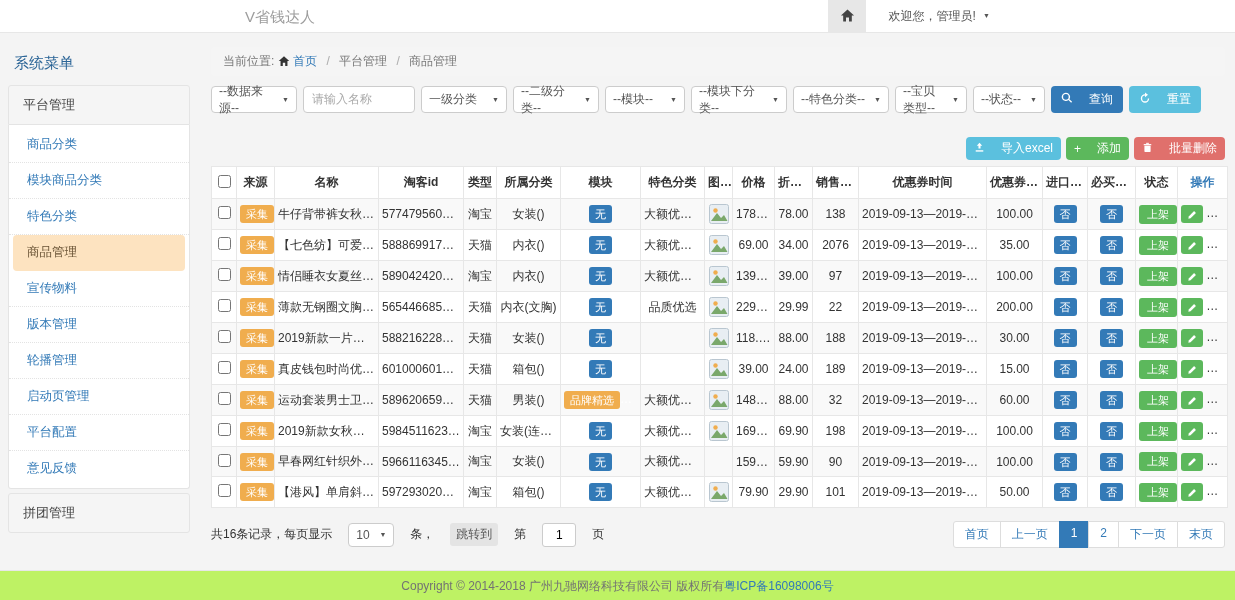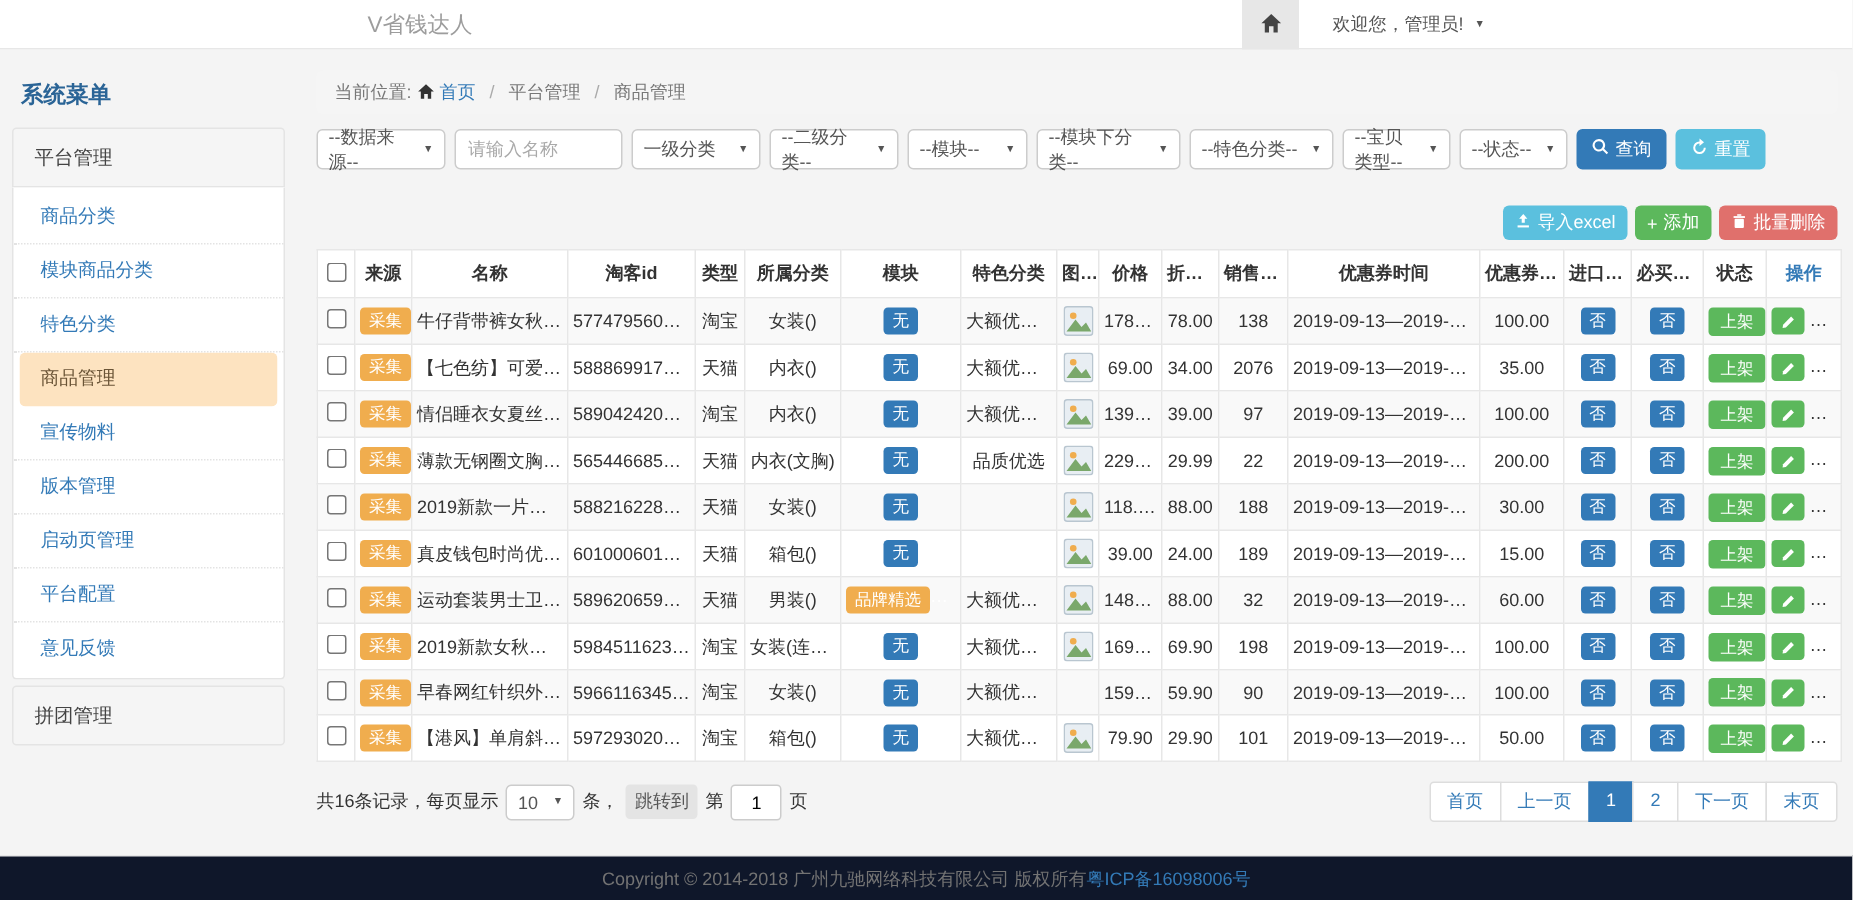--- a/index.html
+++ b/index.html
@@ -15,40 +15,40 @@
   .brand { position:absolute; left:245px; top:0; line-height:33px; font-size:15px; color:#9d9d9d; }
   .topbar-right { position:absolute; right:245px; top:0; height:33px; display:flex; align-items:center; }
   .home-btn { width:38px; height:33px; background:#e7e7e7; display:flex; align-items:center; justify-content:center; cursor:pointer; }
   .home-btn svg { fill:#444; }
   .welcome { margin-left:22px; color:#555; cursor:pointer; }
   .welcome .caret { font-size:7px; color:#555; margin-left:4px; vertical-align:2px; }
   
   .content { position:absolute; top:34px; bottom:30px; left:0; right:0; overflow:hidden; }
   
   .sidebar { position:absolute; left:8px; top:14px; width:182px; bottom:0; overflow:hidden; }
-  .sidebar-title { color:#2a6496; font-size:15px; font-weight:bold; padding:6px 6px 12px 6px; }
+  .sidebar-title { color:#2a6496; font-size:15px; font-weight:normal; padding:6px 6px 12px 6px; }
   .menu-header { background:#f5f5f5; border:1px solid #e4e4e4; border-radius:3px; padding:10px 14px; font-size:13px; color:#444; margin-top:4px; cursor:pointer; }
   .menu-header:first-of-type { margin-top:0; }
   .submenu { background:#fff; border:1px solid #e4e4e4; border-top:none; border-radius:0 0 3px 3px; padding:2px 0; }
   .submenu-item { display:block; padding:9px 12px 9px 18px; color:#337ab7; border-bottom:1px dotted #e3e3e3; cursor:pointer; font-size:12.5px; }
   .submenu-item:last-child { border-bottom:none; }
   .submenu-item.active { background:#fde3c0; color:#6a5436; border-radius:4px; margin:0 4px; padding-left:14px; border-bottom-color:transparent; }
   
   .main { position:absolute; left:211px; top:13px; right:10px; bottom:0; }
   .breadcrumb { background:#f5f5f5; border-radius:4px; padding:6px 12px; color:#777; margin-bottom:10px; }
   .breadcrumb .home-ico svg { fill:#333; vertical-align:-2px; }
   .breadcrumb a { color:#337ab7; text-decoration:none; cursor:pointer; }
   .breadcrumb .sep { color:#aaa; margin:0 6px; }
   
   .filters { display:flex; gap:6px; align-items:center; margin-bottom:24px; flex-wrap:nowrap; }
   .sel { background:#fff; border:1px solid #ccc; border-radius:4px; height:27px; display:flex; align-items:center; justify-content:space-between; padding:0 7px; color:#555; cursor:pointer; }
   .sel .caret { font-size:7px; color:#555; margin-left:6px; }
   .txt-input { height:27px; border:1px solid #ccc; border-radius:4px; padding:0 8px; width:112px; font-size:12px; font-family:Liberation Serif, serif; color:#333; }
   .txt-input::placeholder { color:#aaa; }
-  .btn { display:inline-flex; align-items:center; gap:4px; border:none; border-radius:4px; color:#fff; font-size:12px; padding:0 10px; height:27px; cursor:pointer; font-family:"Liberation Sans",sans-serif; }
+  .btn { display:inline-flex; align-items:center; gap:16px; border:none; border-radius:4px; color:#fff; font-size:12px; padding:0 10px; height:27px; cursor:pointer; font-family:"Liberation Sans",sans-serif; }
   .btn-primary { background:#337ab7; }
   .btn-info { background:#5bc0de; }
   .btn-success { background:#5cb85c; }
   .btn-danger-soft { background:#e0706c; }
   .btn svg { fill:#fff; }
   
   .toolbar { display:flex; justify-content:flex-end; gap:5px; margin-bottom:6px; }
   .toolbar .btn { height:23px; padding:0 8px; font-size:12px; }
   
   table { width:100%; border-collapse:collapse; background:#fff; table-layout:fixed; border:1px solid #ddd; }
@@ -60,31 +60,31 @@
   .badge-orange { background:#f0ad4e; }
   .badge-blue { background:#337ab7; }
   .btn-status { display:inline-block; background:#5cb85c; color:#fff; border-radius:3px; padding:2px 8px; font-size:11px; cursor:pointer;text-align:center; }
   .mini-btn { display:inline-flex; align-items:center; justify-content:center; width:22px; height:18px; border-radius:3px; cursor:pointer; vertical-align:middle; }
   .mini-btn.green { background:#5cb85c; }
   .mini-btn.red { background:#d9534f; }
   .mini-btn svg { fill:#fff; }
   .thumb { display:inline-block; width:20px; height:20px; vertical-align:middle; }
   
   .pagebar { display:flex; justify-content:space-between; align-items:center; margin-top:13px; color:#333; }
-  .pagebar-left { display:flex; align-items:center; gap:5px; }
+  .pagebar-left { display:flex; align-items:center; gap:16px; }
   .per-page { width:46px; height:24px; }
   .jump-chip { background:#e4e4e4; border-radius:3px; padding:3px 6px; color:#555; cursor:pointer; }
   .page-input { width:34px; height:24px; border:1px solid #ccc; border-radius:3px; text-align:center; font-size:12px; font-family:"Liberation Sans",sans-serif; }
   .pager { display:inline-flex; }
   .pager span { border:1px solid #ddd; background:#fff; color:#337ab7; padding:4px 11px; margin-left:-1px; cursor:pointer; font-size:12px; }
   .pager span:first-child { border-radius:3px 0 0 3px; margin-left:0; }
   .pager span:last-child { border-radius:0 3px 3px 0; }
   .pager span.active { background:#337ab7; border-color:#337ab7; color:#fff; }
   
-  .footer { position:absolute; bottom:0; left:0; right:0; height:30px; background:#0f172a; border-top:1px solid #e7e7e7; text-align:center; line-height:30px; color:#737373; font-size:12px; }
+  .footer { position:absolute; bottom:0; left:0; right:0; height:30px; background:#bef264; border-top:1px solid #e7e7e7; text-align:center; line-height:30px; color:#737373; font-size:12px; }
   .footer a { color:#337ab7; text-decoration:none; cursor:pointer; }
 </style>
 </head>
 <body>
 
 <div class="topbar">
   <div class="brand">V省钱达人</div>
   <div class="topbar-right">
     <div class="home-btn">
       <span><svg width="15" height="15" viewBox="0 0 16 16">
@@ -104,20 +104,21 @@
     <div class="sidebar-title">系统菜单</div>
     <div id="sidebar-menu">
         <div class="menu-header" style="border-radius: 3px 3px 0px 0px;">平台管理</div>
         <div class="submenu">
           <a class="submenu-item">商品分类</a>
           <a class="submenu-item">模块商品分类</a>
           <a class="submenu-item">特色分类</a>
           <a class="submenu-item active">商品管理</a>
           <a class="submenu-item">宣传物料</a>
           <a class="submenu-item">版本管理</a>
+          <a class="submenu-item">轮播管理</a>
           <a class="submenu-item">启动页管理</a>
           <a class="submenu-item">平台配置</a>
           <a class="submenu-item">意见反馈</a>
         </div>
         <div class="menu-header">拼团管理</div>
       </div>
   </div>
 
   <div class="main">
 

